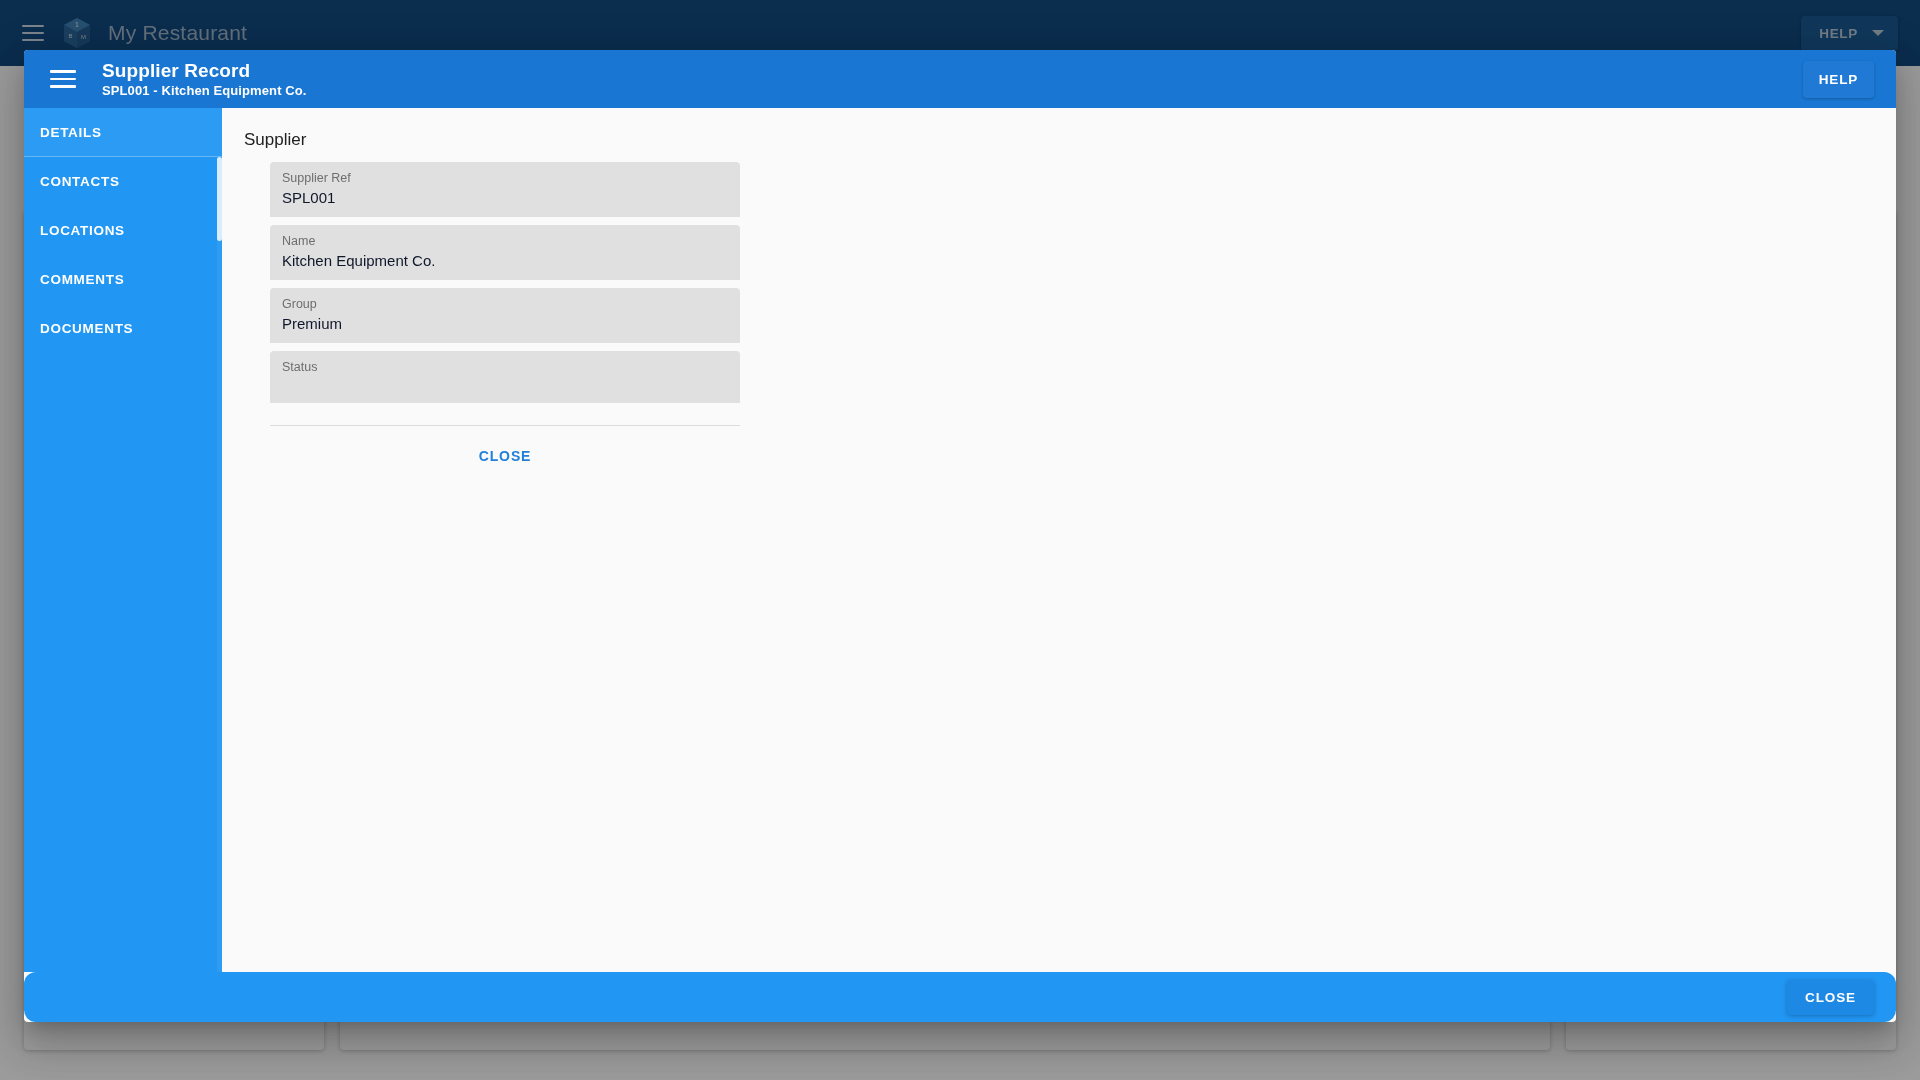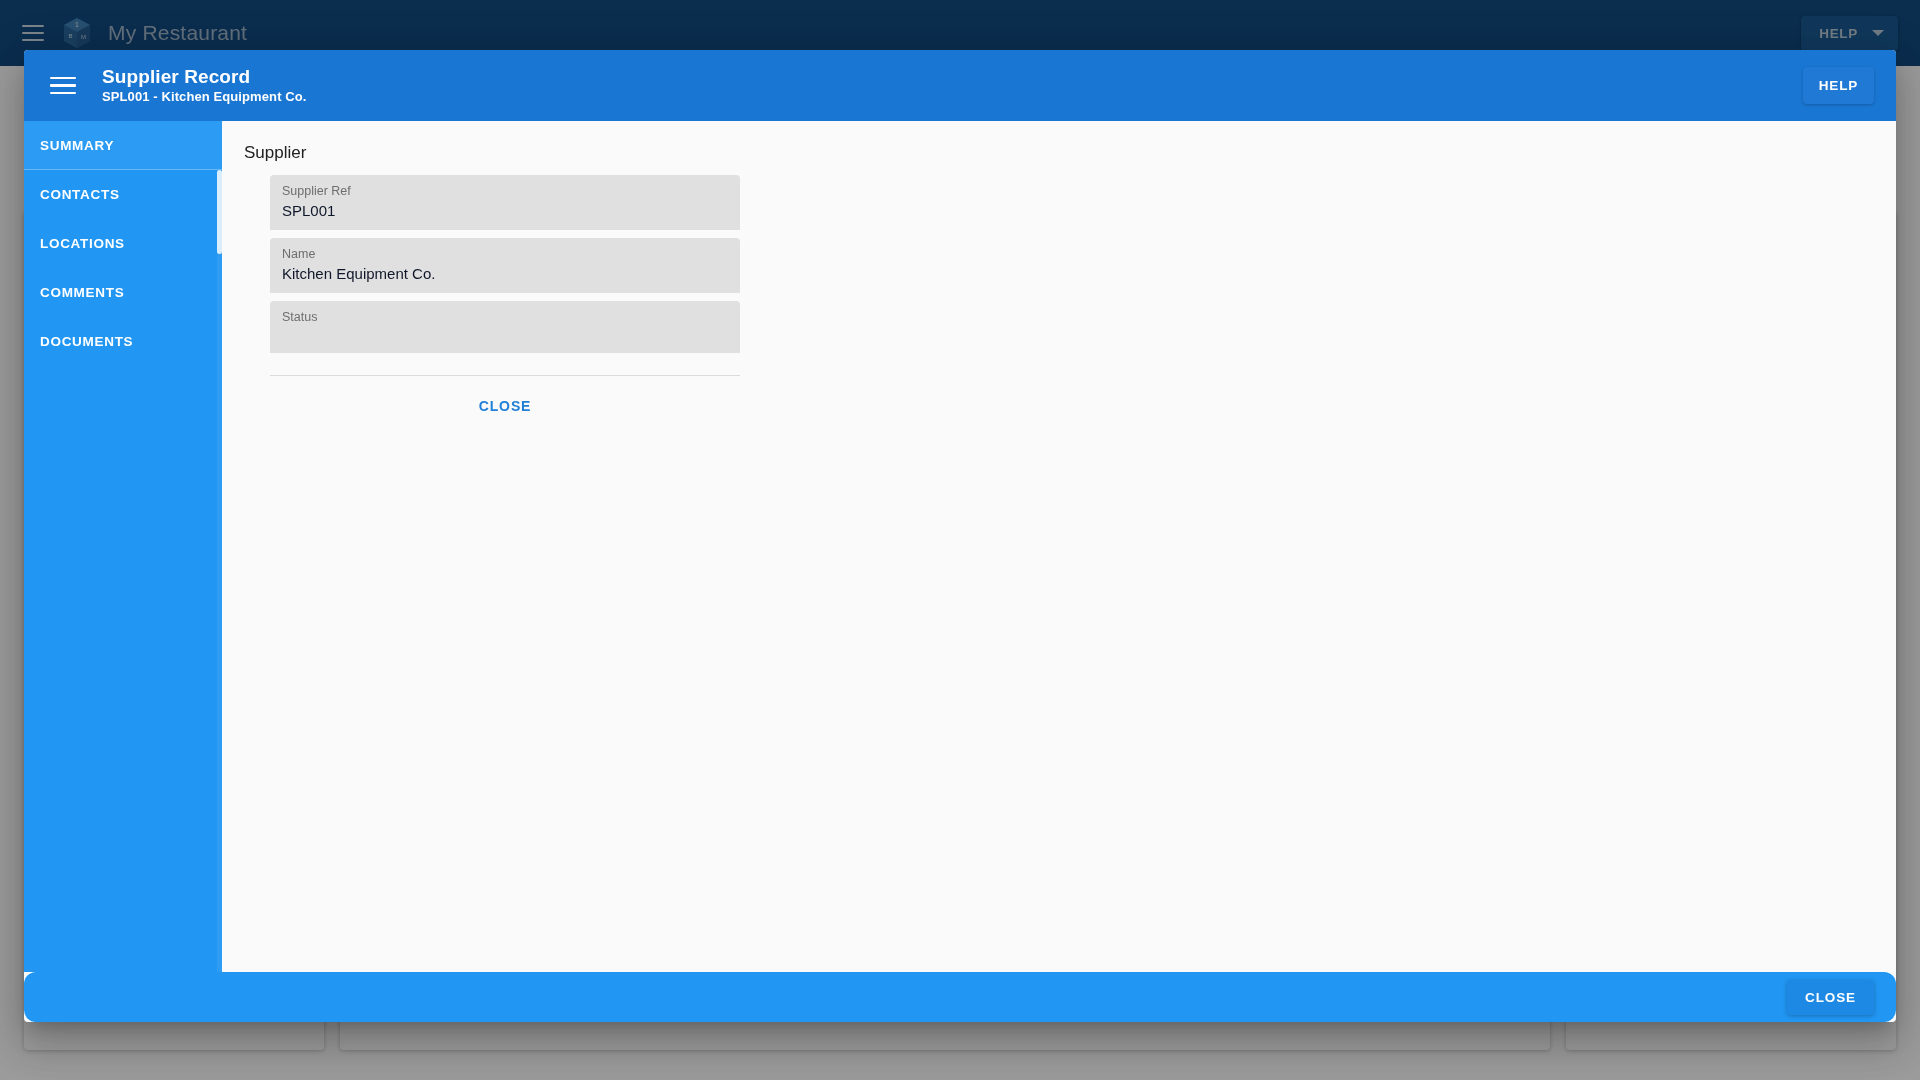--- a/index.html
+++ b/index.html
@@ -143,21 +143,21 @@
     box-shadow: 0 11px 15px -7px rgba(0,0,0,.2),
                 0 24px 38px 3px rgba(0,0,0,.14),
                 0 9px 46px 8px rgba(0,0,0,.12);
     overflow: hidden;
     display: flex;
     flex-direction: column;
     z-index: 10;
   }
 
   .dlg-header {
-    height: 71px;
+    height: 58px;
     background: #1976d2;
     flex: 0 0 auto;
     display: flex;
     align-items: center;
     padding: 0 22px 0 26px;
     position: relative;
   }
   .dlg-hamburger {
     width: 26px;
     height: 18px;
@@ -397,21 +397,21 @@
       <div class="dlg-subtitle">SPL001 - Kitchen Equipment Co.</div>
     </div>
     <div class="dlg-header-spacer"></div>
     <button class="dlg-help-btn">HELP</button>
   </div>
 
   <div class="dlg-body">
 
     <nav class="dlg-sidebar">
       <div class="nav-item active">
-        <span>SUMMARY</span>
+        <span>DETAILS</span>
       </div>
       <div class="nav-item">
         <span>CONTACTS</span>
       </div>
       <div class="nav-item">
         <span>LOCATIONS</span>
       </div>
       <div class="nav-item">
         <span>COMMENTS</span>
       </div>
@@ -430,20 +430,24 @@
         <div class="field">
           <div class="field-label">Supplier Ref</div>
           <div class="field-value">SPL001</div>
         </div>
 
         <div class="field">
           <div class="field-label">Name</div>
           <div class="field-value">Kitchen Equipment Co.</div>
         </div>
 
+        <div class="field">
+          <div class="field-label">Group</div>
+          <div class="field-value">Premium</div>
+        </div>
 
         <div class="field">
           <div class="field-label">Status</div>
         </div>
 
         <div class="form-rule"></div>
 
         <div class="edit-row">
           <button class="edit-btn">CLOSE</button>
         </div>

